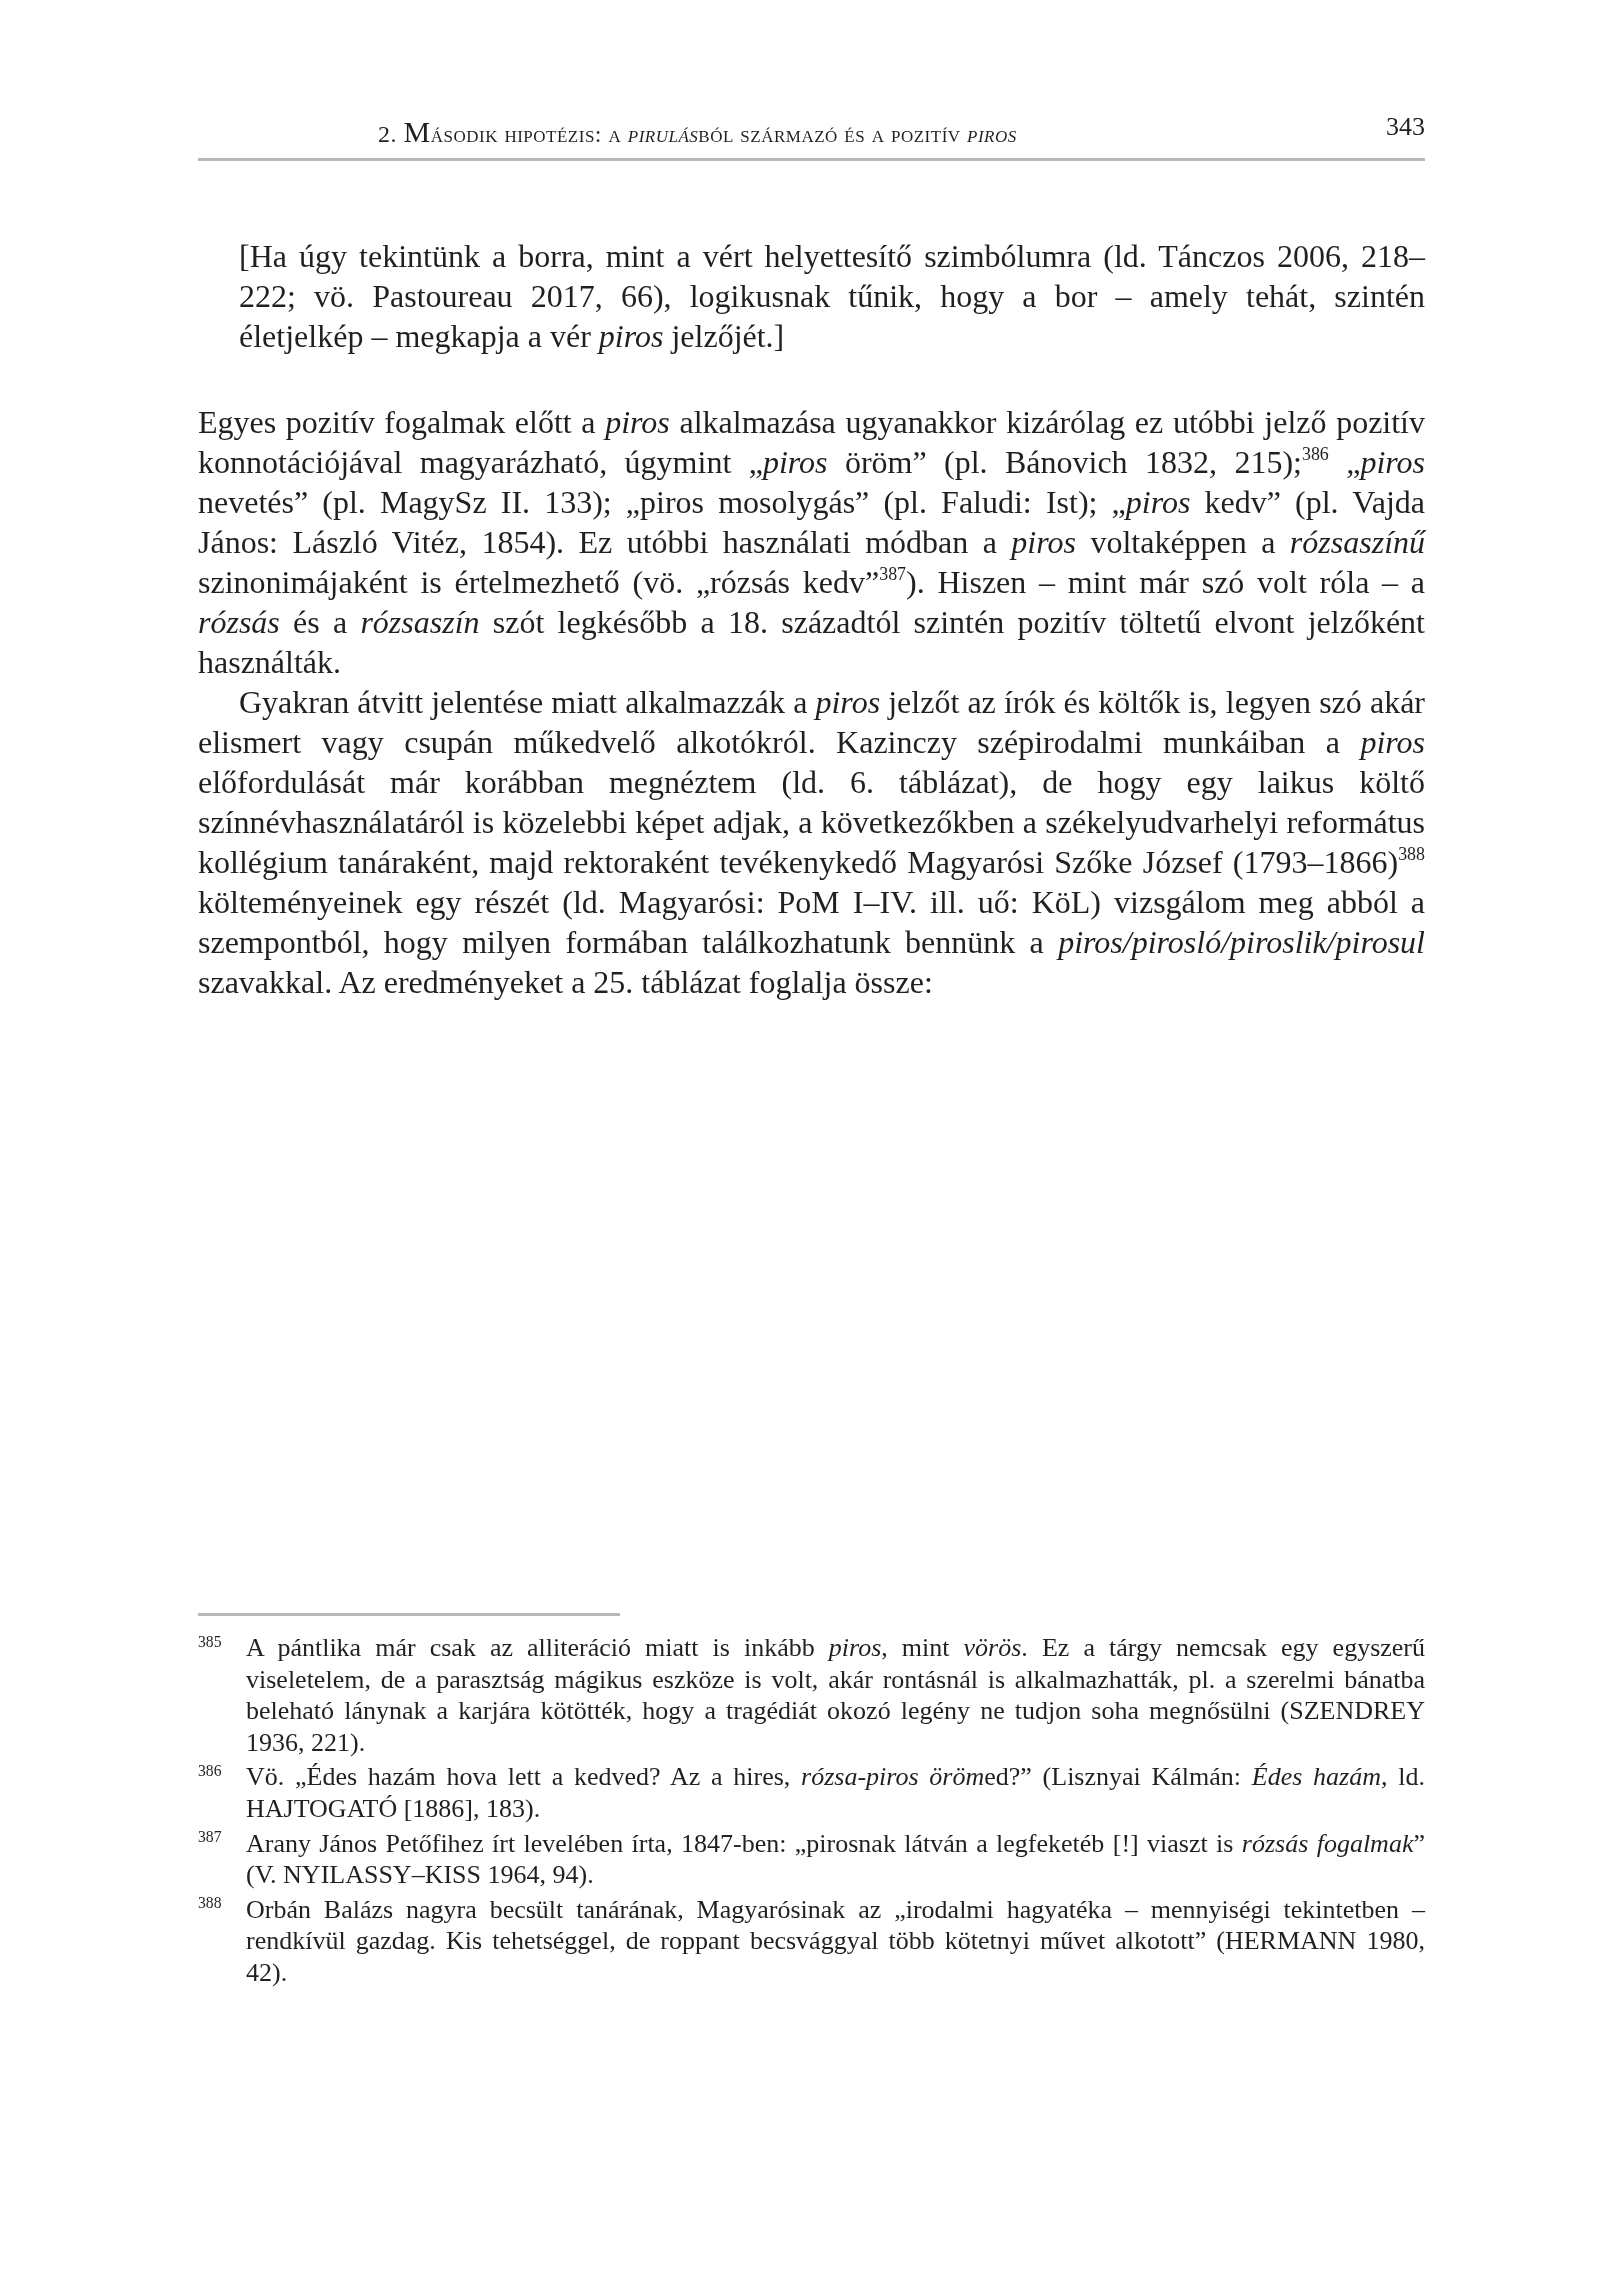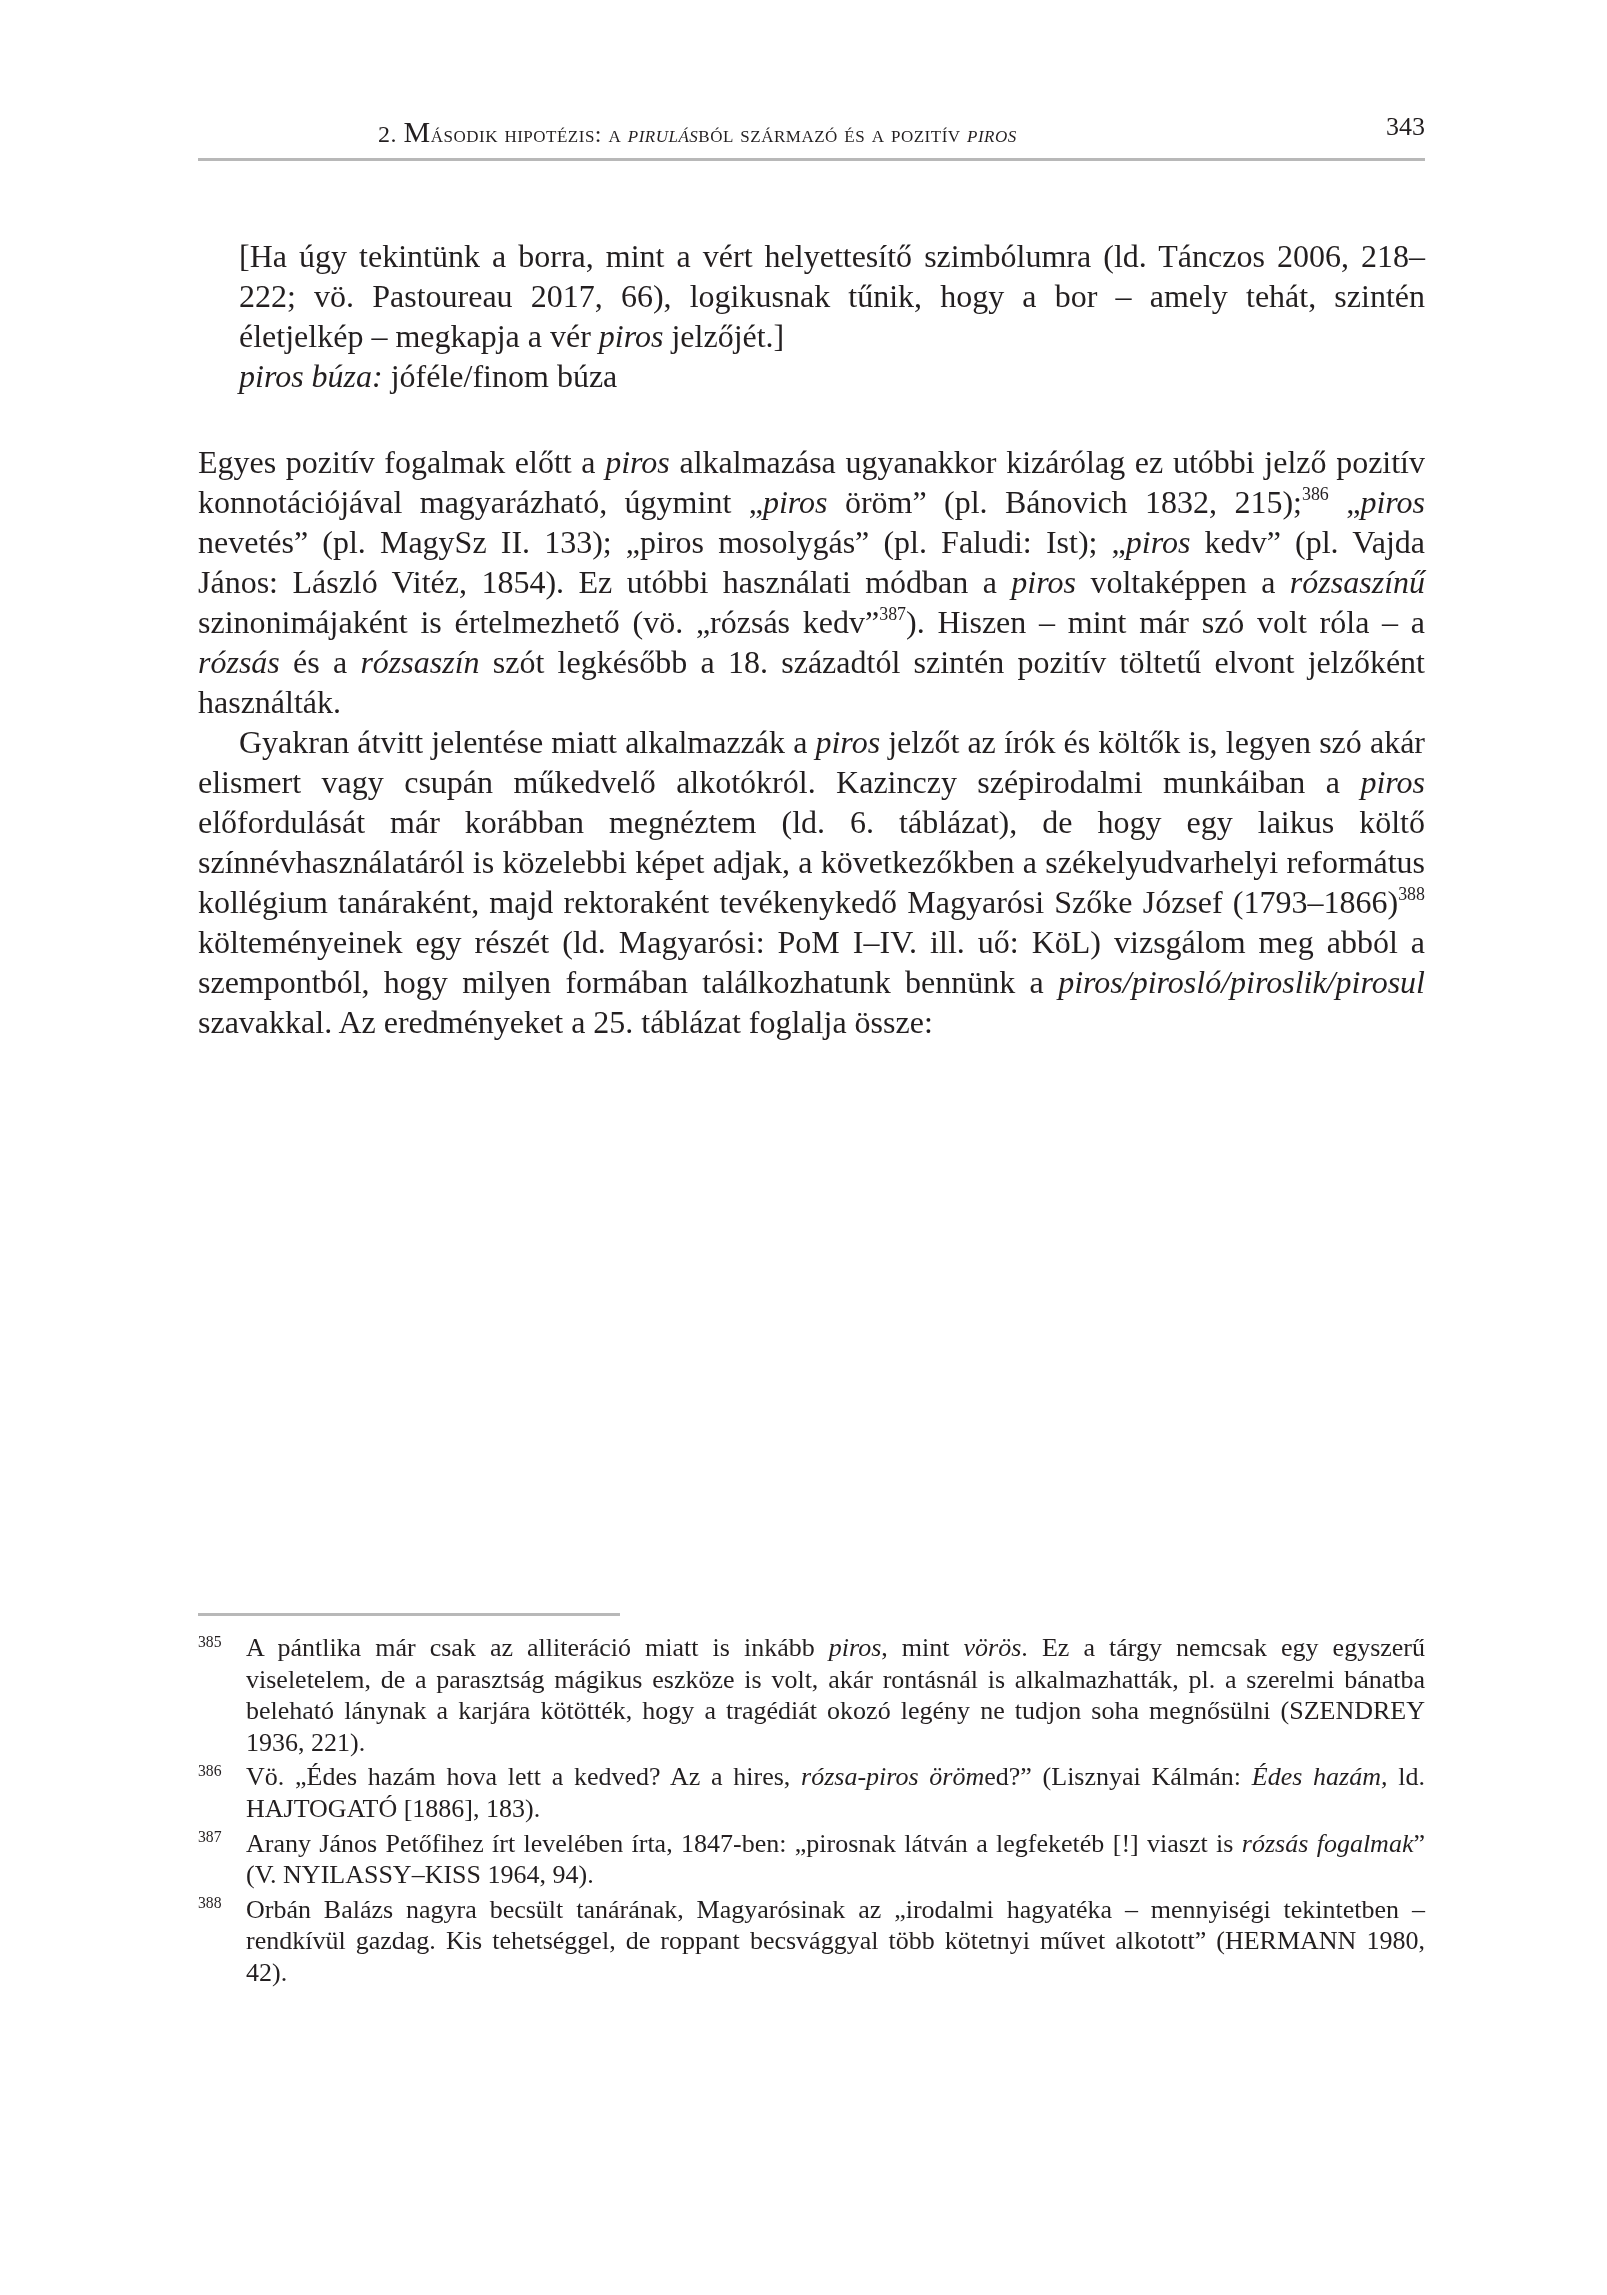--- a/index.html
+++ b/index.html
@@ -96,21 +96,20 @@
 
   <div class="running-head">
     <div class="running-title"><span>2.</span> <span class="cap">M</span><span>ásodik hipotézis: a </span><i>pirulás</i><span>ból származó és a pozitív </span><i>piros</i></div>
     <div class="page-number">343</div>
   </div>
   <div class="head-rule"></div>
 
   <div class="body-text">
     <div class="indented-block">
       <p class="justify"><span>[Ha úgy tekintünk a borra, mint a vért helyettesítő szimbólumra (ld. Tánczos 2006, 218–222; vö. Pastoureau 2017, 66), logikusnak tűnik, hogy a bor – amely tehát, szintén életjelkép – megkapja a vér </span><i>piros</i><span> jelzőjét.]</span></p>
-      <p><i>piros búza:</i><span> jóféle/finom búza</span></p>
     </div>
 
     <div class="gap"></div>
 
     <p><span>Egyes pozitív fogalmak előtt a </span><i>piros</i><span> alkalmazása ugyanakkor kizárólag ez utóbbi jelző pozitív konnotációjával magyarázható, úgymint „</span><i>piros</i><span> öröm” (pl. Bánovich 1832, 215);</span><sup class="fn-ref">386</sup><span> „</span><i>piros</i><span> nevetés” (pl. MagySz II. 133); „piros mosolygás” (pl. Faludi: Ist); „</span><i>piros</i><span> kedv” (pl. Vajda János: László Vitéz, 1854). Ez utóbbi használati módban a </span><i>piros</i><span> voltaképpen a </span><i>rózsaszínű</i><span> szinonimájaként is értelmezhető (vö. „rózsás kedv”</span><sup class="fn-ref">387</sup><span>). Hiszen – mint már szó volt róla – a </span><i>rózsás</i><span> és a </span><i>rózsaszín</i><span> szót legkésőbb a 18. századtól szintén pozitív töltetű elvont jelzőként használták.</span></p>
 
     <p class="para-indent"><span>Gyakran átvitt jelentése miatt alkalmazzák a </span><i>piros</i><span> jelzőt az írók és költők is, legyen szó akár elismert vagy csupán műkedvelő alkotókról. Kazinczy szépirodalmi munkáiban a </span><i>piros</i><span> előfordulását már korábban megnéztem (ld. 6. táblázat), de hogy egy laikus költő színnévhasználatáról is közelebbi képet adjak, a következőkben a székelyudvarhelyi református kollégium tanáraként, majd rektoraként tevékenykedő Magyarósi Szőke József (1793–1866)</span><sup class="fn-ref">388</sup><span> költeményeinek egy részét (ld. Magyarósi: PoM I–IV. ill. uő: KöL) vizsgálom meg abból a szempontból, hogy milyen formában találkozhatunk bennünk a </span><i>piros/pirosló/piroslik/pirosul</i><span> szavakkal. Az eredményeket a 25. táblázat foglalja össze:</span></p>
   </div>
 
   <div class="footnote-rule"></div>

